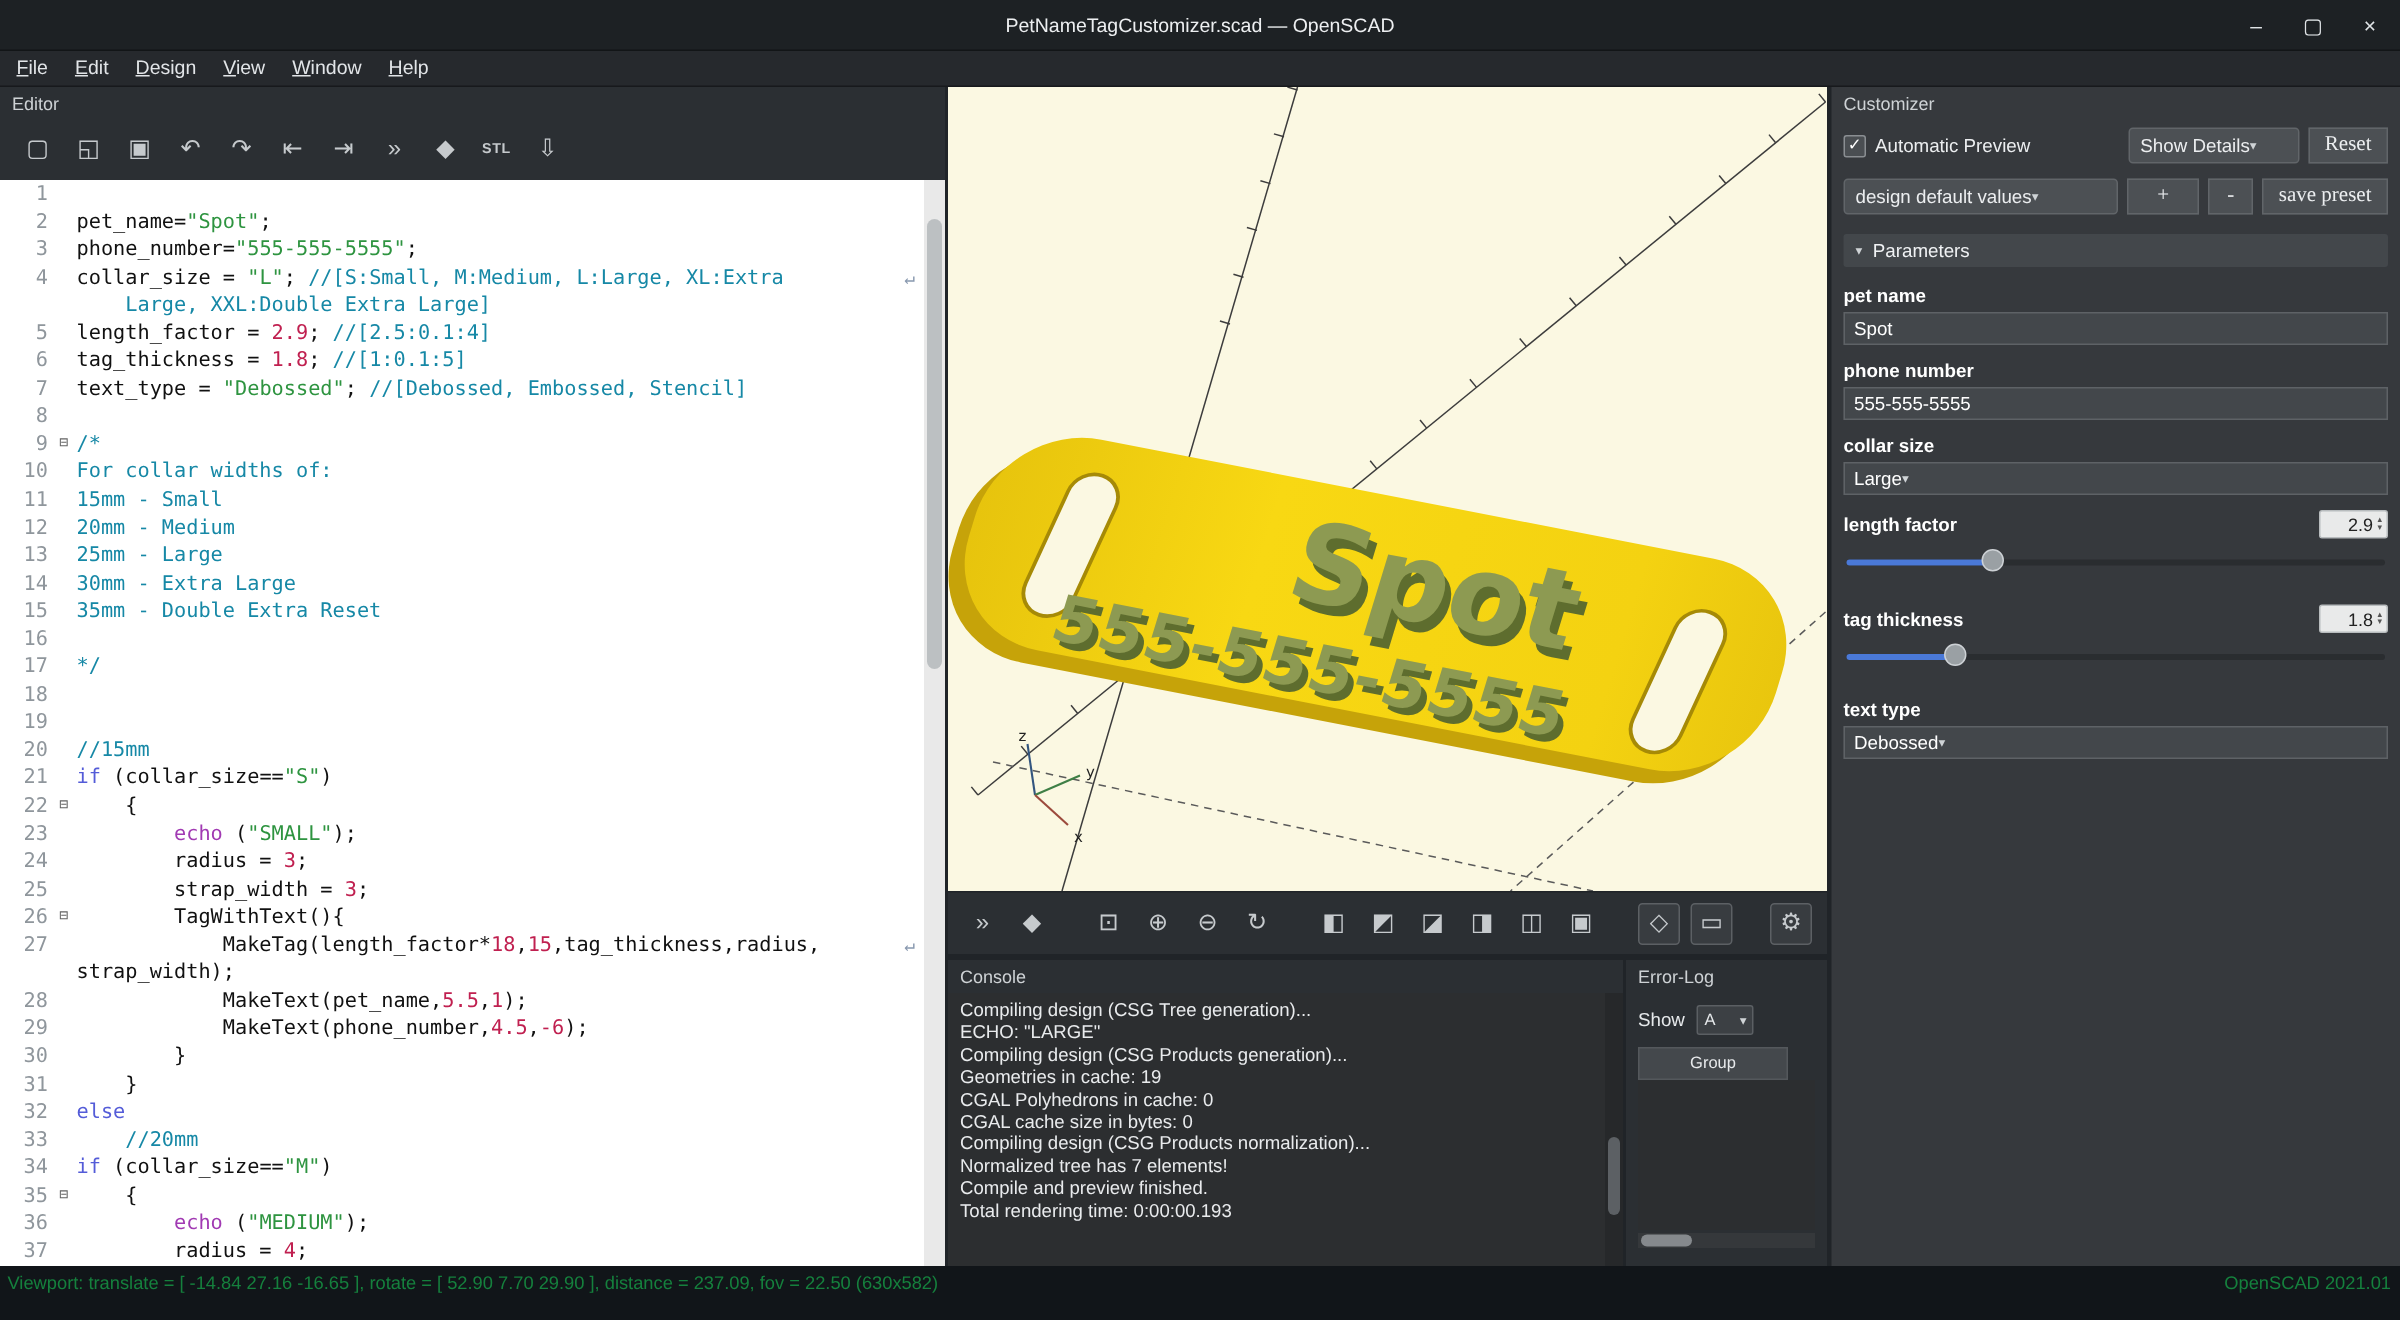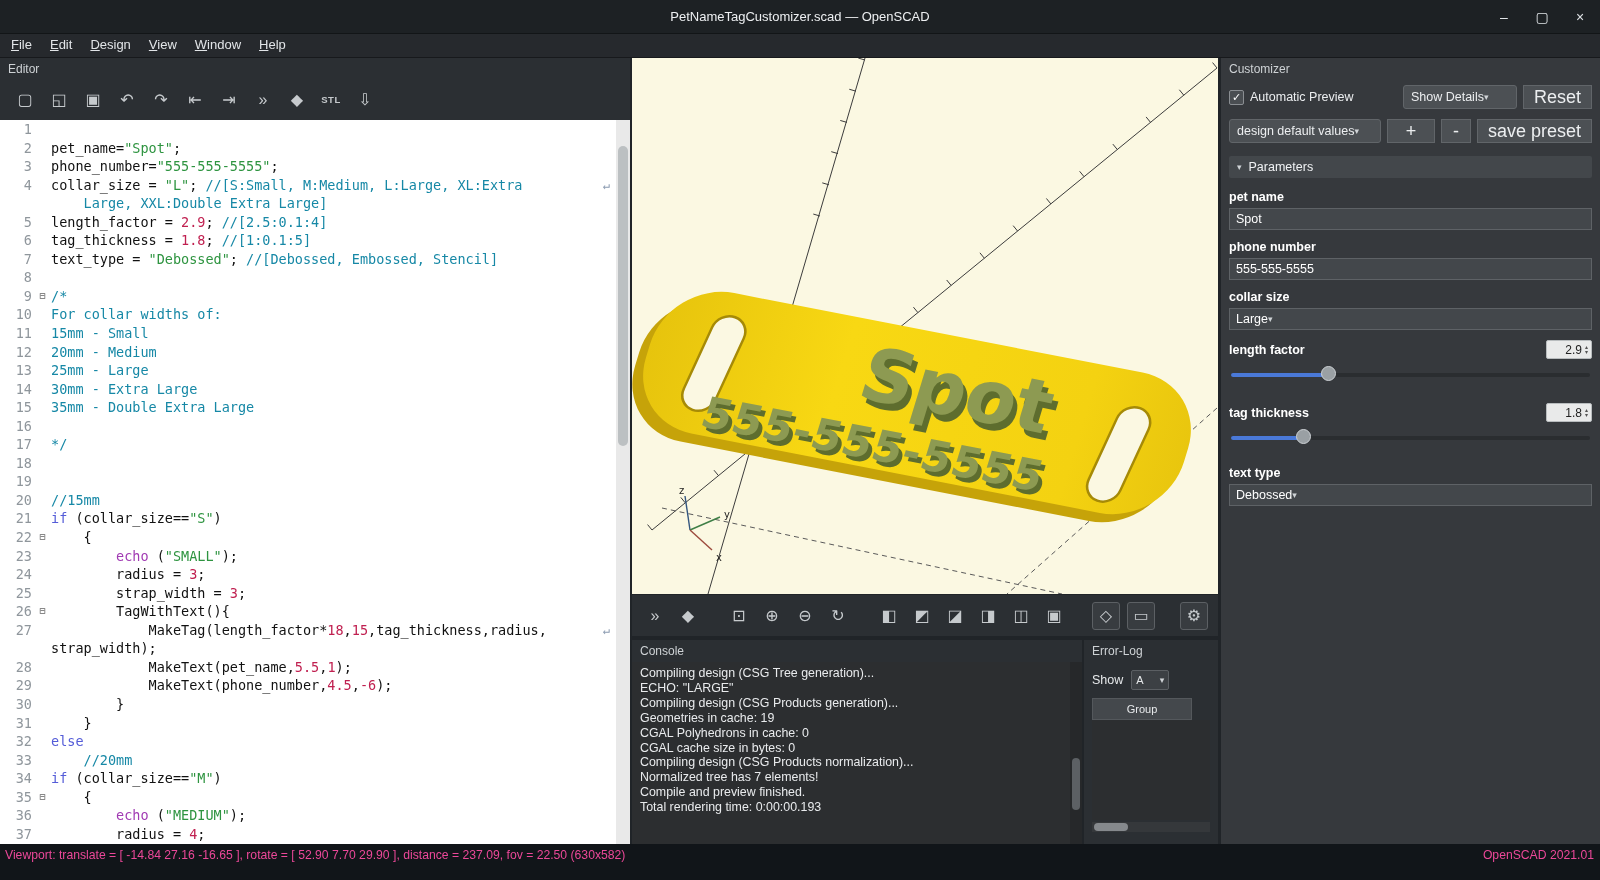--- a/index.html
+++ b/index.html
@@ -67,40 +67,40 @@
   
   .customizer{position:absolute;left:1221px;top:58px;width:379px;height:786px;background:#36393d}
   .cz-row{display:flex;align-items:center;gap:6px;padding:5px 8px}
   .checkbox{width:15px;height:15px;background:#4a4e52;border:1px solid #8a8e92;border-radius:2px;display:flex;align-items:center;justify-content:center;cursor:pointer}
   .checkbox .check{color:#fff;font-size:11px;line-height:11px}
   .cz-label{font-size:12.5px;color:#eceef0}
   .spacer{flex:1}
   .cz-select{height:24px;background:#4c5054;border:1px solid #616569;border-radius:3px;display:flex;align-items:center;padding:0 7px;font-size:12.5px;color:#eceef0;cursor:pointer}
   .cz-select.sd{width:114px}
   .cz-select.preset{flex:1}
-  .cz-btn{height:24px;background:#4c5054;border:1px solid #616569;border-radius:0;color:#eceef0;font-size:18px;padding:0 10px;cursor:pointer;font-family:Liberation Sans, sans-serif}
+  .cz-btn{height:24px;background:#4c5054;border:1px solid #616569;border-radius:0;color:#eceef0;font-size:14px;padding:0 10px;cursor:pointer;font-family:Liberation Serif, serif}
   .cz-btn.w-plus{width:48px}
   .cz-btn.w-minus{width:30px;padding:0}
   .params-bar{margin:8px 8px 4px 8px;height:22px;background:#43474b;border-radius:2px;display:flex;align-items:center;gap:7px;padding:0 8px;font-size:12.5px;color:#f0f2f4;cursor:pointer}
   .field{padding:2px 0}
   .f-label{font-size:12.5px;font-weight:bold;color:#ffffff;padding:6px 8px 4px 8px}
   .f-input,.f-select{margin:0 8px;width:363px;height:22px;background:#43474b;border:1px solid #5e6266;color:#fff;font-size:12.5px;padding:0 6px;font-family:"Liberation Sans",sans-serif}
   .f-select{display:flex;align-items:center;justify-content:flex-start;cursor:pointer}
   .f-row{display:flex;align-items:center;padding:6px 8px 2px 8px}
   .f-label-inline{font-size:12.5px;font-weight:bold;color:#fff}
   .spinbox{width:46px;height:19px;background:#e9eaea;border:1px solid #b8bcbe;border-radius:2px;display:flex;align-items:center;justify-content:flex-end;gap:3px;padding:0 3px;color:#222;font-size:12px;cursor:pointer}
   .spin-arrows{display:flex;flex-direction:column;line-height:5px}
   .spin-arrows span{font-size:6px;color:#555}
   .slider{position:relative;height:20px;margin:4px 10px 8px 10px;cursor:pointer}
   .slider-track{position:absolute;left:0;right:0;top:8px;height:4px;background:#2a2d30;border-radius:2px}
   .slider-fill{position:absolute;left:0;top:8px;height:4px;background:#4a79d8;border-radius:2px}
   .slider-thumb{position:absolute;top:1px;width:15px;height:15px;background:#9aa0a4;border:1px solid #cdd1d5;border-radius:50%}
 
   
-  .statusbar{position:absolute;left:0;top:844px;width:1600px;height:36px;background:#111519;font-size:12.2px;color:#ec4899}
+  .statusbar{position:absolute;left:0;top:844px;width:1600px;height:36px;background:#111519;font-size:12.2px;color:#15803d}
   .sb-left{position:absolute;left:5px;top:4px}
   .sb-right{position:absolute;right:6px;top:4px}
 </style>
 </head>
 <body>
 
 <div class="app">
 
   <div class="titlebar">
     <span class="title">PetNameTagCustomizer.scad — OpenSCAD</span>
@@ -144,21 +144,21 @@
         <div class="code-row"><span class="ln">5</span><span class="fold"></span><span class="lc"><span class="tok-pl">length_factor = </span><span class="tok-num">2.9</span><span class="tok-pl">; </span><span class="tok-com">//[2.5:0.1:4]</span></span></div>
         <div class="code-row"><span class="ln">6</span><span class="fold"></span><span class="lc"><span class="tok-pl">tag_thickness = </span><span class="tok-num">1.8</span><span class="tok-pl">; </span><span class="tok-com">//[1:0.1:5]</span></span></div>
         <div class="code-row"><span class="ln">7</span><span class="fold"></span><span class="lc"><span class="tok-pl">text_type = </span><span class="tok-str">"Debossed"</span><span class="tok-pl">; </span><span class="tok-com">//[Debossed, Embossed, Stencil]</span></span></div>
         <div class="code-row"><span class="ln">8</span><span class="fold"></span><span class="lc"></span></div>
         <div class="code-row"><span class="ln">9</span><span class="fold">⊟</span><span class="lc"><span class="tok-com">/*</span></span></div>
         <div class="code-row"><span class="ln">10</span><span class="fold"></span><span class="lc"><span class="tok-com">For collar widths of:</span></span></div>
         <div class="code-row"><span class="ln">11</span><span class="fold"></span><span class="lc"><span class="tok-com">15mm - Small</span></span></div>
         <div class="code-row"><span class="ln">12</span><span class="fold"></span><span class="lc"><span class="tok-com">20mm - Medium</span></span></div>
         <div class="code-row"><span class="ln">13</span><span class="fold"></span><span class="lc"><span class="tok-com">25mm - Large</span></span></div>
         <div class="code-row"><span class="ln">14</span><span class="fold"></span><span class="lc"><span class="tok-com">30mm - Extra Large</span></span></div>
-        <div class="code-row"><span class="ln">15</span><span class="fold"></span><span class="lc"><span class="tok-com">35mm - Double Extra Large</span></span></div>
+        <div class="code-row"><span class="ln">15</span><span class="fold"></span><span class="lc"><span class="tok-com">35mm - Double Extra Reset</span></span></div>
         <div class="code-row"><span class="ln">16</span><span class="fold"></span><span class="lc"></span></div>
         <div class="code-row"><span class="ln">17</span><span class="fold"></span><span class="lc"><span class="tok-com">*/</span></span></div>
         <div class="code-row"><span class="ln">18</span><span class="fold"></span><span class="lc"></span></div>
         <div class="code-row"><span class="ln">19</span><span class="fold"></span><span class="lc"></span></div>
         <div class="code-row"><span class="ln">20</span><span class="fold"></span><span class="lc"><span class="tok-com">//15mm</span></span></div>
         <div class="code-row"><span class="ln">21</span><span class="fold"></span><span class="lc"><span class="tok-kw">if</span><span class="tok-pl"> (collar_size==</span><span class="tok-str">"S"</span><span class="tok-pl">)</span></span></div>
         <div class="code-row"><span class="ln">22</span><span class="fold">⊟</span><span class="lc"><span class="tok-pl">    {</span></span></div>
         <div class="code-row"><span class="ln">23</span><span class="fold"></span><span class="lc"><span class="tok-pl">        </span><span class="tok-ec">echo</span><span class="tok-pl"> (</span><span class="tok-str">"SMALL"</span><span class="tok-pl">);</span></span></div>
         <div class="code-row"><span class="ln">24</span><span class="fold"></span><span class="lc"><span class="tok-pl">        radius = </span><span class="tok-num">3</span><span class="tok-pl">;</span></span></div>
         <div class="code-row"><span class="ln">25</span><span class="fold"></span><span class="lc"><span class="tok-pl">        strap_width = </span><span class="tok-num">3</span><span class="tok-pl">;</span></span></div>

